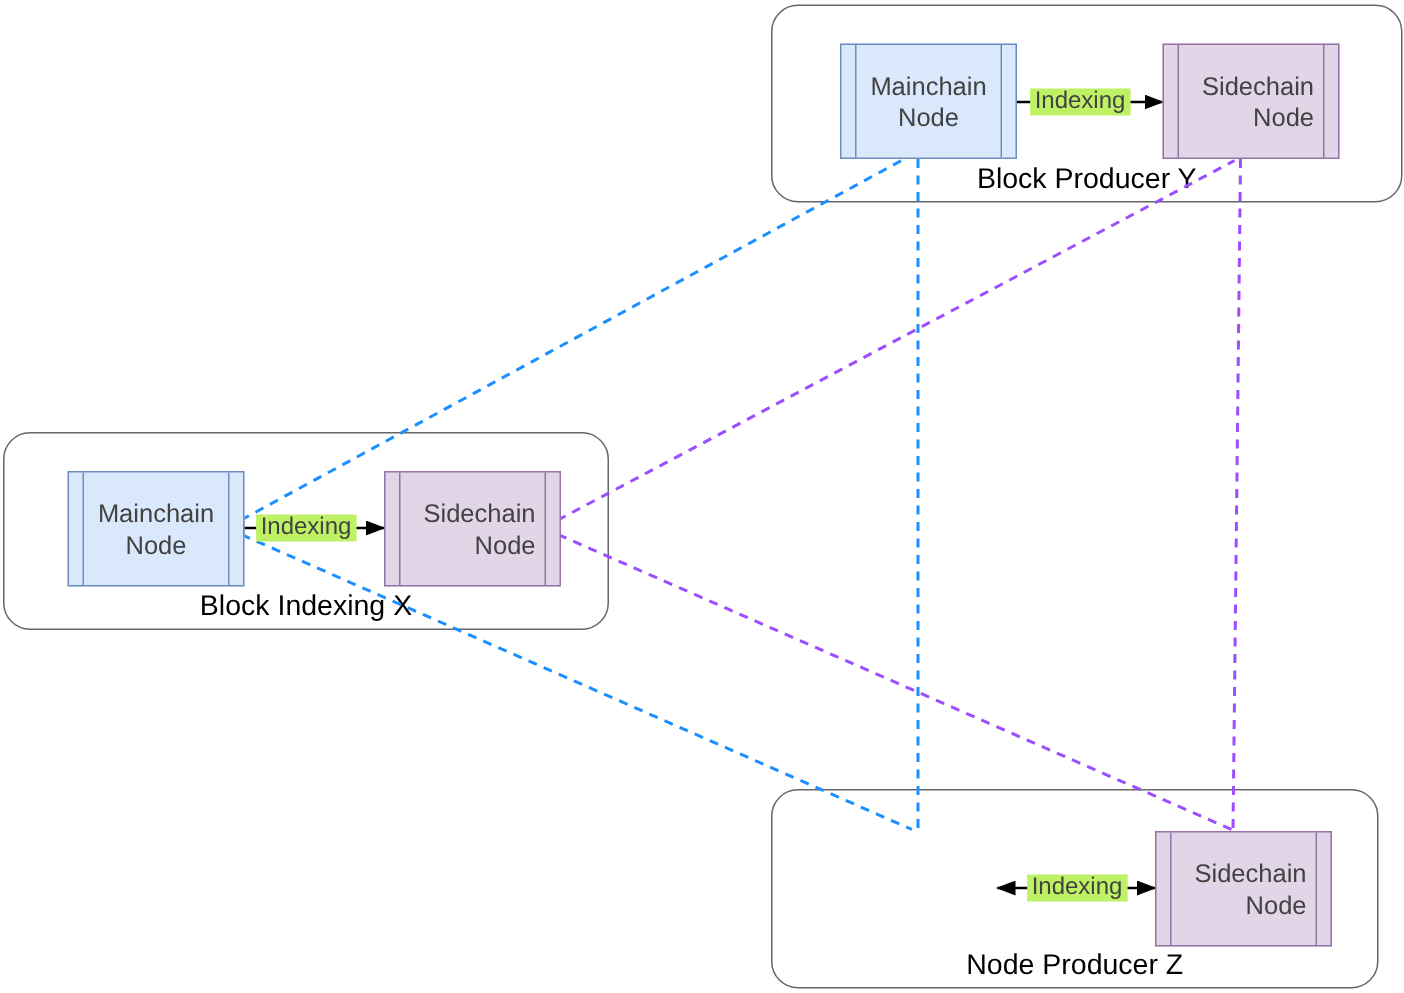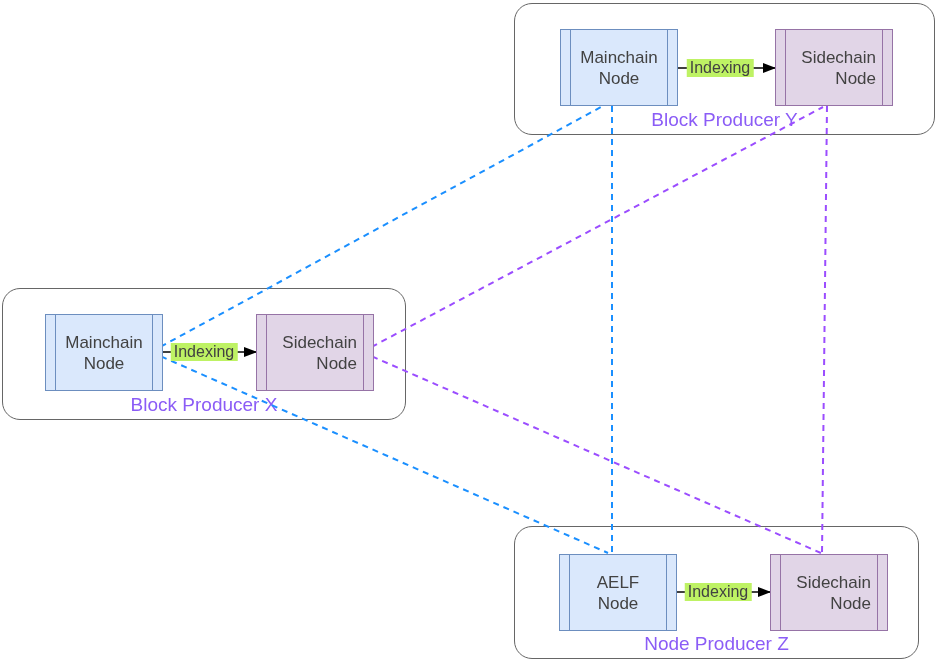--- a/index.html
+++ b/index.html
@@ -11,21 +11,21 @@
   
   .group{
     position:absolute;border:1px solid var(--container-stroke,#666);
     border-radius:18px;background:transparent;z-index:1;
   }
   #group-y{left:514px;top:3px;width:419px;height:130px;}
   #group-x{left:2px;top:288px;width:402px;height:130px;}
   #group-z{left:514px;top:526px;width:403px;height:131px;}
   .group-label{
     position:absolute;left:0;right:0;bottom:3px;text-align:center;
-    font-size:19px;color:#8b5cf6;white-space:nowrap;
+    font-size:19px;color:#000000;white-space:nowrap;
   }
   
   .node{
     position:absolute;width:118px;height:77px;box-sizing:border-box;
     display:flex;align-items:center;justify-content:center;text-align:center;
     font-size:17px;line-height:21px;z-index:3;
   }
   .node::before,.node::after{content:"";position:absolute;top:0;bottom:0;width:1px;}
   .node::before{left:9px;}
   .node::after{right:9px;}
@@ -55,21 +55,21 @@
 </style>
 </head>
 <body>
 
 <div id="canvas" style="--mainchain-fill: #dae8fc; --mainchain-stroke: #6c8ebf; --sidechain-fill: #e1d5e7; --sidechain-stroke: #9673a6; --container-stroke: #666666; --text: #424242; --arrow: #000000;">
 
   <div class="group" id="group-y">
     <div class="group-label">Block Producer Y</div>
   </div>
   <div class="group" id="group-x">
-    <div class="group-label">Block Producer X</div>
+    <div class="group-label">Block Indexing X</div>
   </div>
   <div class="group" id="group-z">
     <div class="group-label">Node Producer Z</div>
   </div>
 
   <svg id="edges" width="936" height="662" viewBox="0 0 936 662" xmlns="http://www.w3.org/2000/svg">
     <defs>
       <marker id="arrow-right" markerUnits="userSpaceOnUse" markerWidth="13" markerHeight="10" refX="12" refY="5">
           <path d="M0,0 L13,5 L0,10 Z" fill="#000"></path>
         </marker>
@@ -95,23 +95,20 @@
     <span class="node-text">Sidechain Node</span>
   </div>
 
   <div class="node mainchain" id="node-x-main">
     <span class="node-text">Mainchain Node</span>
   </div>
   <div class="node sidechain" id="node-x-side">
     <span class="node-text">Sidechain Node</span>
   </div>
 
-  <div class="node mainchain" id="node-z-main">
-    <span class="node-text">AELF Node</span>
-  </div>
   <div class="node sidechain" id="node-z-side">
     <span class="node-text">Sidechain Node</span>
   </div>
 
   <div class="edge-label" id="edge-label-y">Indexing</div>
   <div class="edge-label" id="edge-label-x">Indexing</div>
   <div class="edge-label" id="edge-label-z">Indexing</div>
 
 </div>
 

